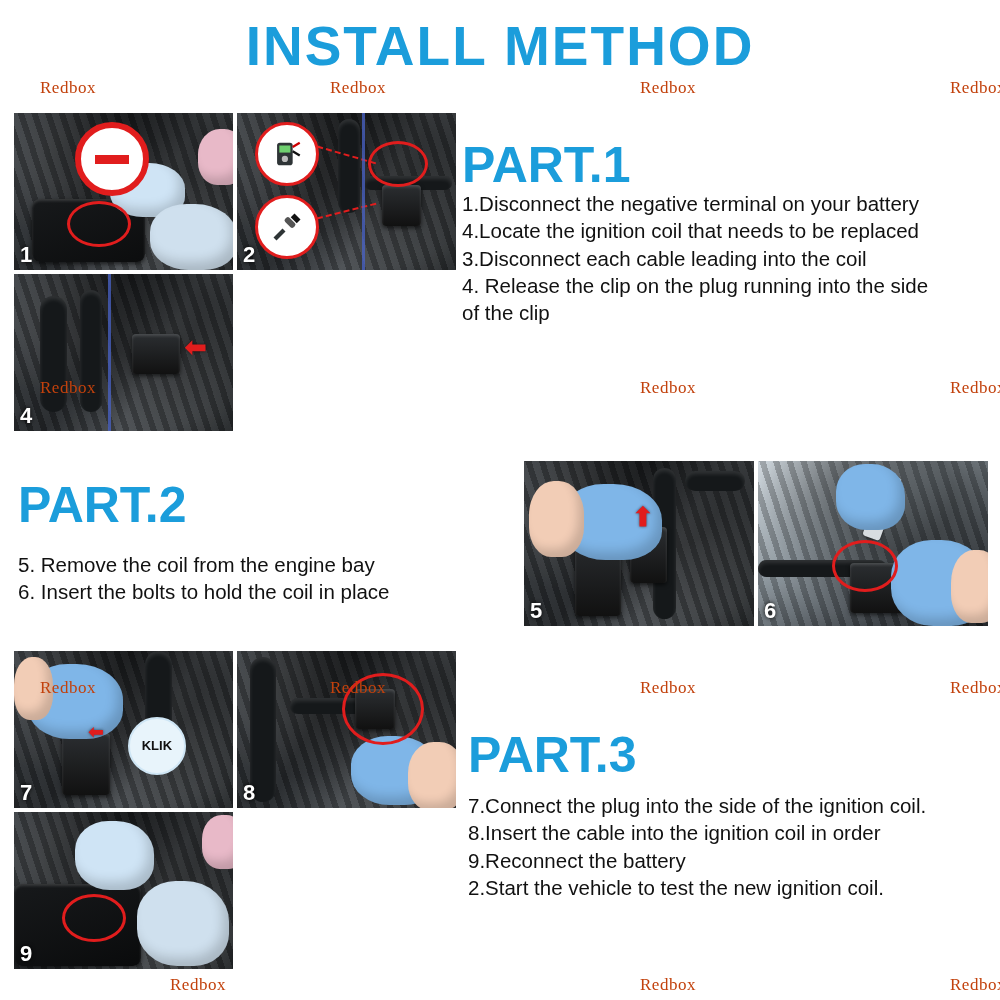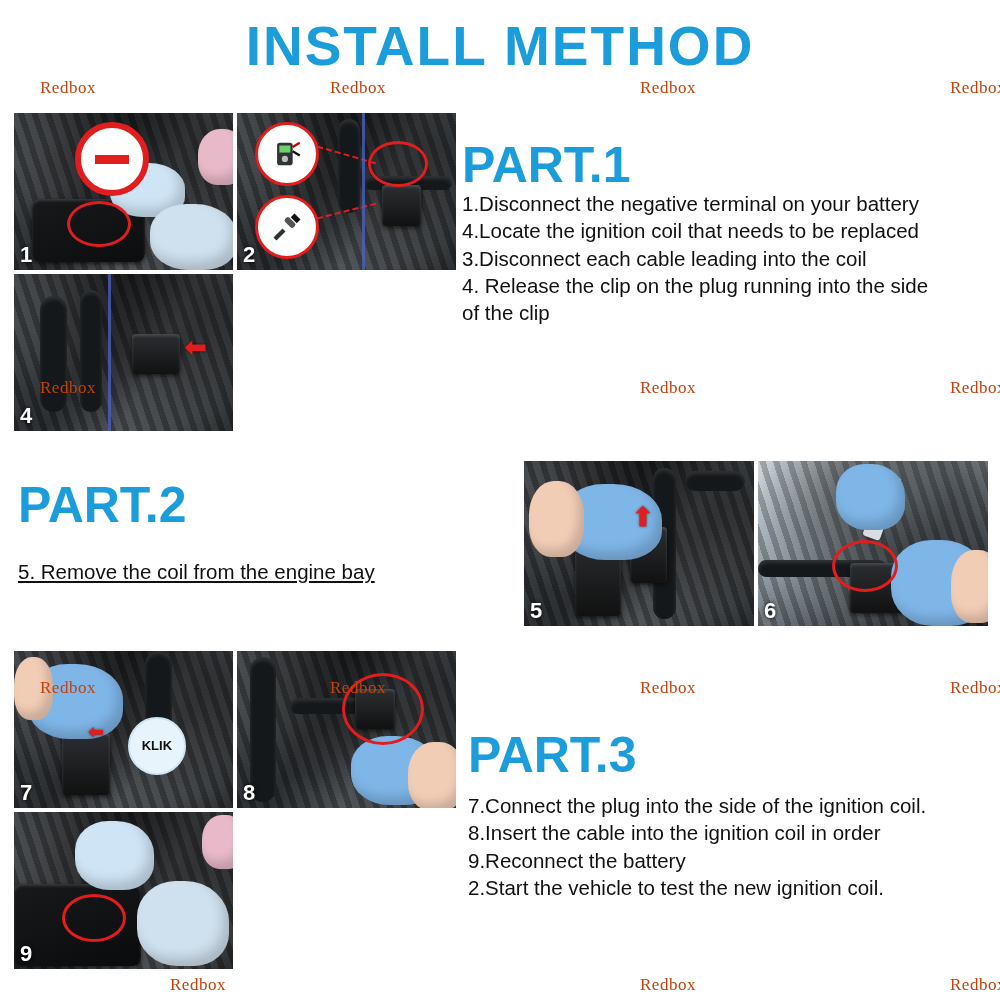--- a/index.html
+++ b/index.html
@@ -250,22 +250,23 @@
     <div>1.Disconnect the negative terminal on your battery</div>
     <div>4.Locate the ignition coil that needs to be replaced</div>
     <div>3.Disconnect each cable leading into the coil</div>
     <div>4. Release the clip on the plug running into the side</div>
     <div>of the clip</div>
   </div>
 </div>
 
 <div style="position:absolute;left:18px;top:480px;width:480px;z-index:6;">
   <div class="part-head">PART.2</div>
-  <div class="part-body" style="margin-top:28px;text-decoration:underline;">
+  <div class="part-body" style="margin-top:21px;">
     <div>5. Remove the coil from the engine bay</div>
+    <div>6. Insert the bolts to hold the coil in place</div>
   </div>
 </div>
 
 <div class="grid" style="left:524px;top:461px;width:464px;height:165px;grid-template-columns:1fr 1fr;grid-template-rows:1fr;">
 
   <div class="cell">
     <div class="bay"></div>
     <div class="hose" style="left:56%;top:4%;width:10%;height:92%;"></div>
     <div class="hose" style="left:70%;top:6%;width:26%;height:12%;"></div>
     <div class="coil" style="left:22%;top:44%;width:20%;height:50%;"></div>

